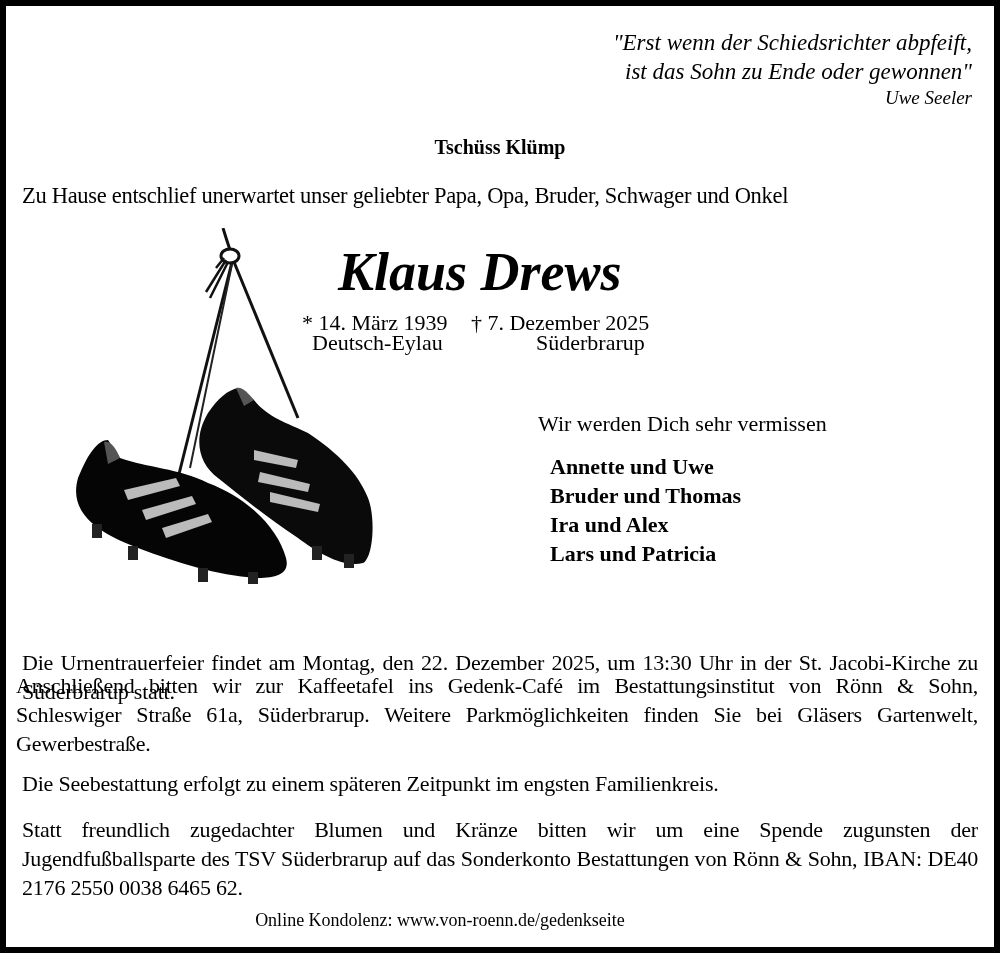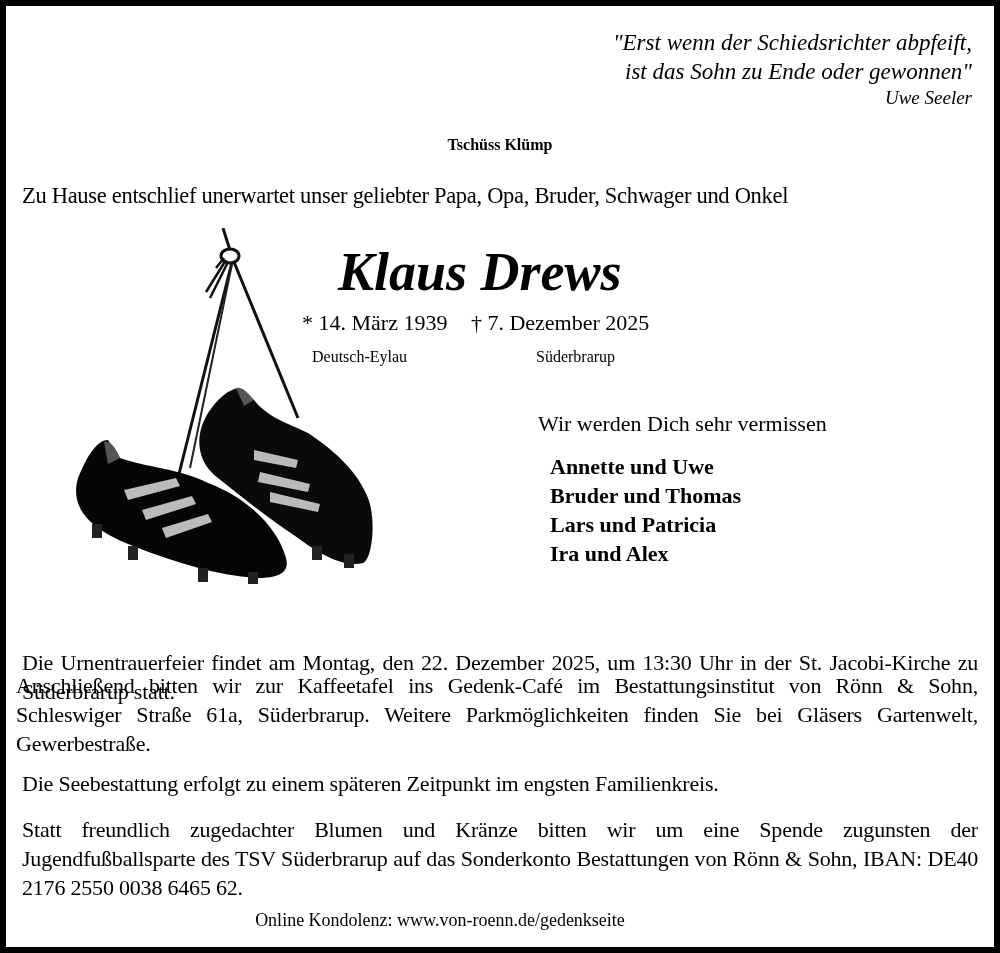--- a/index.html
+++ b/index.html
@@ -5,26 +5,26 @@
     html, body { margin: 0; padding: 0; background: #ffffff; }
     body { width: 1000px; height: 953px; position: relative; overflow: hidden; }
     .frame {
       position: absolute; left: 0; top: 0; width: 1000px; height: 953px;
       box-sizing: border-box; border: 6px solid #000; background: #fff;
       font-family: "Liberation Serif", "DejaVu Serif", serif; color: #000;
     }
     .abs { position: absolute; white-space: nowrap; }
     .quote { right: 22px; top: 22px; text-align: right; font-style: italic; font-size: 23px; line-height: 29px; }
     .quote .author { font-size: 19px; line-height: 24px; }
-    .farewell { left: 0; width: 988px; top: 130px; text-align: center; font-weight: bold; font-size: 16px; font-family: Liberation Serif, serif; }
+    .farewell { left: 0; width: 988px; top: 130px; text-align: center; font-weight: bold; font-size: 20px; font-family: Liberation Serif, serif; }
     .intro { left: 16px; top: 177px; font-size: 22.5px; letter-spacing: -0.3px; }
     .name { left: 332px; top: 236px; font-weight: bold; font-style: italic; font-size: 54px; line-height: 60px; }
     .dates { left: 296px; top: 304px; font-size: 22px; }
     .dates .death { margin-left: 18px; }
-    .places { top: 342px; font-size: 16px; }
+    .places { top: 324px; font-size: 22px; }
     .place-birth { left: 306px; }
     .place-death { left: 530px; }
     .miss { left: 532px; top: 405px; font-size: 22px; }
     .family { left: 544px; top: 446px; font-weight: bold; font-size: 22px; line-height: 29px; }
     .family div { white-space: nowrap; }
     .para { left: 16px; width: 956px; font-size: 22px; line-height: 29px; text-align: justify; white-space: normal; letter-spacing: -0.2px; }
     .p1 { top: 599px; margin-top: 43px; }
     .p2 { top: 665px; left: 10px; width: 962px; }
     .p3 { top: 763px; }
     .p4 { top: 809px; }
@@ -82,22 +82,22 @@
   </div>
 
   <div class="abs places place-birth">Deutsch-Eylau</div>
   <div class="abs places place-death">Süderbrarup</div>
 
   <div class="abs miss">Wir werden Dich sehr vermissen</div>
 
   <div class="abs family">
     <div>Annette und Uwe</div>
     <div>Bruder und Thomas</div>
+    <div>Ira und Alex</div>
     <div>Lars und Patricia</div>
-    <div>Ira und Alex</div>
   </div>
 
   <div class="abs para p1">Die Urnentrauerfeier findet am Montag, den 22. Dezember 2025, um 13:30 Uhr in der St. Jacobi-Kirche zu Süderbrarup statt.</div>
   <div class="abs para p2">Anschließend bitten wir zur Kaffeetafel ins Gedenk-Café im Bestattungsinstitut von Rönn &amp; Sohn, Schleswiger Straße 61a, Süderbrarup. Weitere Parkmöglichkeiten finden Sie bei Gläsers Gartenwelt, Gewerbestraße.</div>
   <div class="abs para p3">Die Seebestattung erfolgt zu einem späteren Zeitpunkt im engsten Familienkreis.</div>
   <div class="abs para p4">Statt freundlich zugedachter Blumen und Kränze bitten wir um eine Spende zugunsten der Jugendfußballsparte des TSV Süderbrarup  auf das Sonderkonto Bestattungen von Rönn &amp; Sohn, IBAN: DE40 2176 2550 0038 6465 62.</div>
 
   <div class="abs online">Online Kondolenz: www.von-roenn.de/gedenkseite</div>
 </div>
 

